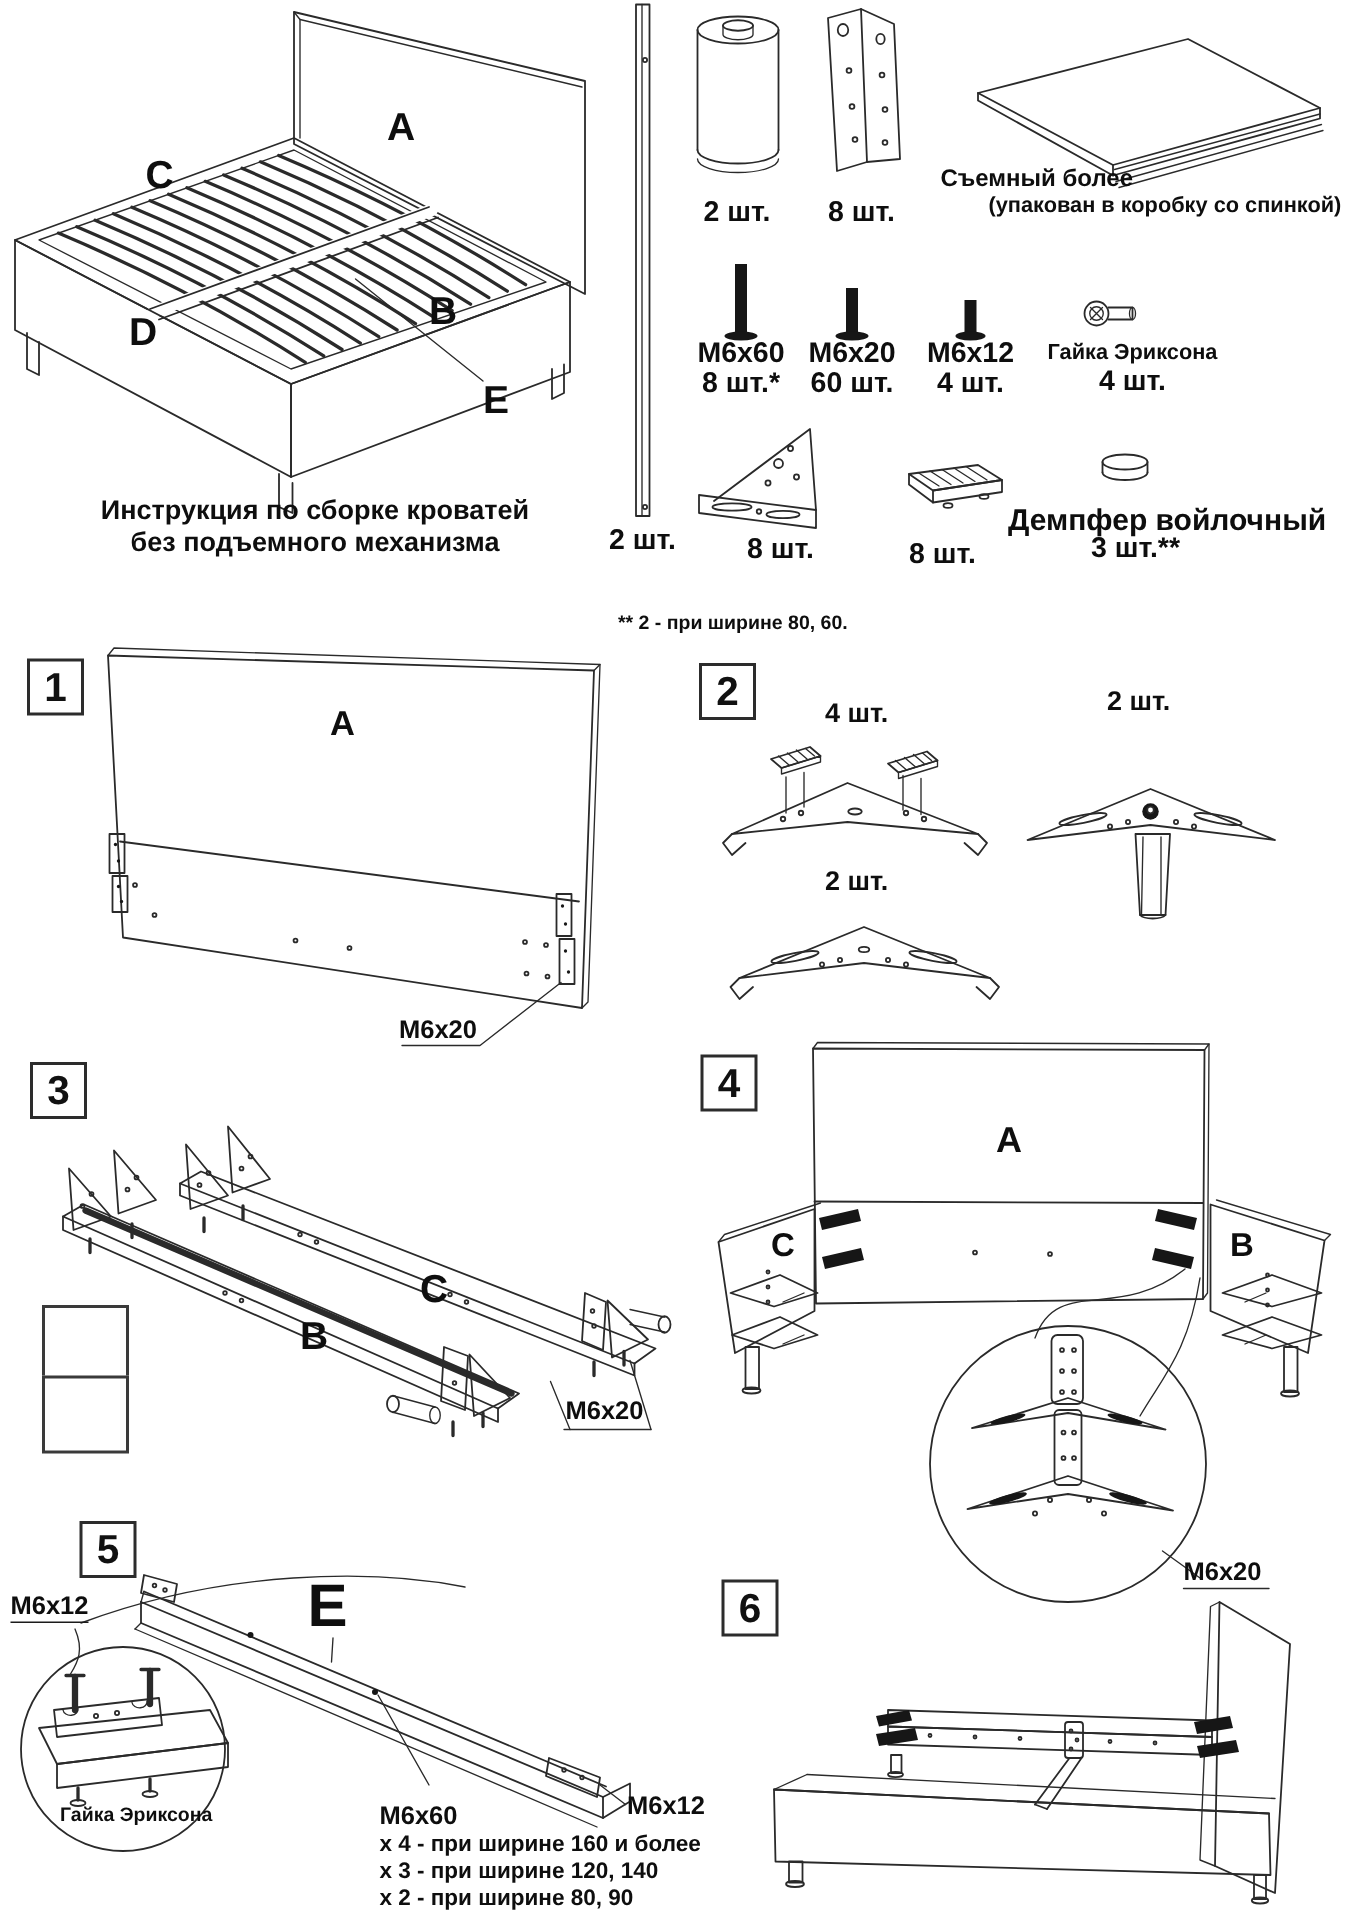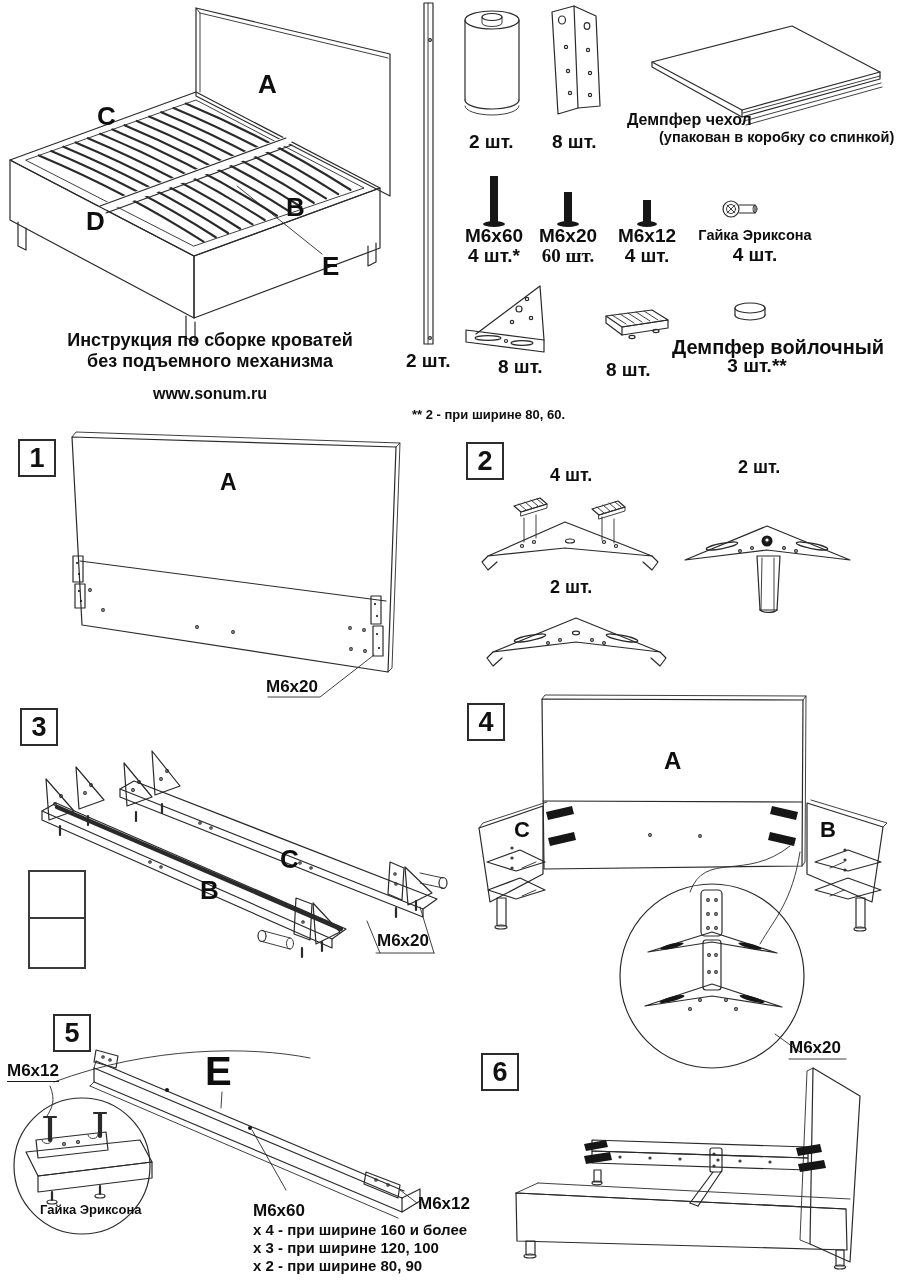--- a/index.html
+++ b/index.html
@@ -431,32 +431,31 @@
 </svg>
 
   <div class="lbl" style="left:258px;top:70px;font-size:26px;">A</div>
   <div class="lbl" style="left:97px;top:102px;font-size:26px;">C</div>
   <div class="lbl" style="left:86px;top:207px;font-size:26px;">D</div>
   <div class="lbl" style="left:286px;top:193px;font-size:26px;">B</div>
   <div class="lbl" style="left:322px;top:252px;font-size:26px;">E</div>
 
   <div class="lbl ctr" style="left:40px;top:331px;width:340px;font-size:18px;">Инструкция по сборке кроватей</div>
   <div class="lbl ctr" style="left:40px;top:352px;width:340px;font-size:18px;">без подъемного механизма</div>
-  <div class="lbl ctr" style="left:40px;top:385px;width:340px;font-size:16px;">www.sonum.ru</div>
 
   <div class="lbl" style="left:406px;top:351px;font-size:19px;">2 шт.</div>
   <div class="lbl" style="left:469px;top:132px;font-size:19px;">2 шт.</div>
   <div class="lbl" style="left:552px;top:132px;font-size:19px;">8 шт.</div>
-  <div class="lbl" style="left:627px;top:111px;font-size:16px;">Демпфер чехол</div>
+  <div class="lbl" style="left:627px;top:111px;font-size:16px;">Съемный более</div>
   <div class="lbl" style="left:659px;top:130px;font-size:14.5px;">(упакован в коробку со спинкой)</div>
 
   <div class="lbl ctr" style="left:460px;top:226px;width:68px;font-size:19px;">M6x60</div>
-  <div class="lbl ctr" style="left:460px;top:246px;width:68px;font-size:19px;">4 шт.*</div>
+  <div class="lbl ctr" style="left:460px;top:246px;width:68px;font-size:19px;">8 шт.*</div>
   <div class="lbl ctr" style="left:534px;top:226px;width:68px;font-size:19px;">M6x20</div>
-  <div class="lbl ctr" style="left:534px;top:246px;width:68px;font-size:19px;font-family:Liberation Serif, serif;">60 шт.</div>
+  <div class="lbl ctr" style="left:534px;top:246px;width:68px;font-size:19px;">60 шт.</div>
   <div class="lbl ctr" style="left:613px;top:226px;width:68px;font-size:19px;">M6x12</div>
   <div class="lbl ctr" style="left:613px;top:246px;width:68px;font-size:19px;">4 шт.</div>
   <div class="lbl ctr" style="left:690px;top:228px;width:130px;font-size:14.5px;">Гайка Эриксона</div>
   <div class="lbl ctr" style="left:690px;top:245px;width:130px;font-size:19px;">4 шт.</div>
 
   <div class="lbl" style="left:498px;top:357px;font-size:19px;">8 шт.</div>
   <div class="lbl" style="left:606px;top:360px;font-size:19px;">8 шт.</div>
   <div class="lbl ctr" style="left:672px;top:337px;width:170px;font-size:20px;">Демпфер войлочный</div>
   <div class="lbl ctr" style="left:672px;top:356px;width:170px;font-size:19px;">3 шт.**</div>
 
@@ -487,16 +486,16 @@
   <div class="lbl" style="left:514px;top:818px;font-size:22px;">C</div>
   <div class="lbl" style="left:820px;top:818px;font-size:22px;">B</div>
   <div class="lbl" style="left:789px;top:1039px;font-size:17px;">M6x20</div>
 
   <div class="lbl u" style="left:7px;top:1062px;font-size:17px;">M6x12</div>
   <div class="lbl" style="left:205px;top:1050px;font-size:40px;">E</div>
   <div class="lbl" style="left:418px;top:1195px;font-size:17px;">M6x12</div>
   <div class="lbl" style="left:40px;top:1203px;font-size:13px;">Гайка Эриксона</div>
   <div class="lbl" style="left:253px;top:1202px;font-size:17px;">M6x60</div>
   <div class="lbl" style="left:253px;top:1222px;font-size:15px;text-align:right;">x 4 - при ширине 160 и более</div>
-  <div class="lbl" style="left:253px;top:1240px;font-size:15px;">x 3 - при ширине 120, 100</div>
+  <div class="lbl" style="left:253px;top:1240px;font-size:15px;">x 3 - при ширине 120, 140</div>
   <div class="lbl" style="left:253px;top:1258px;font-size:15px;">x 2 - при ширине 80, 90</div>
 
 </div>
 
 </body></html>

